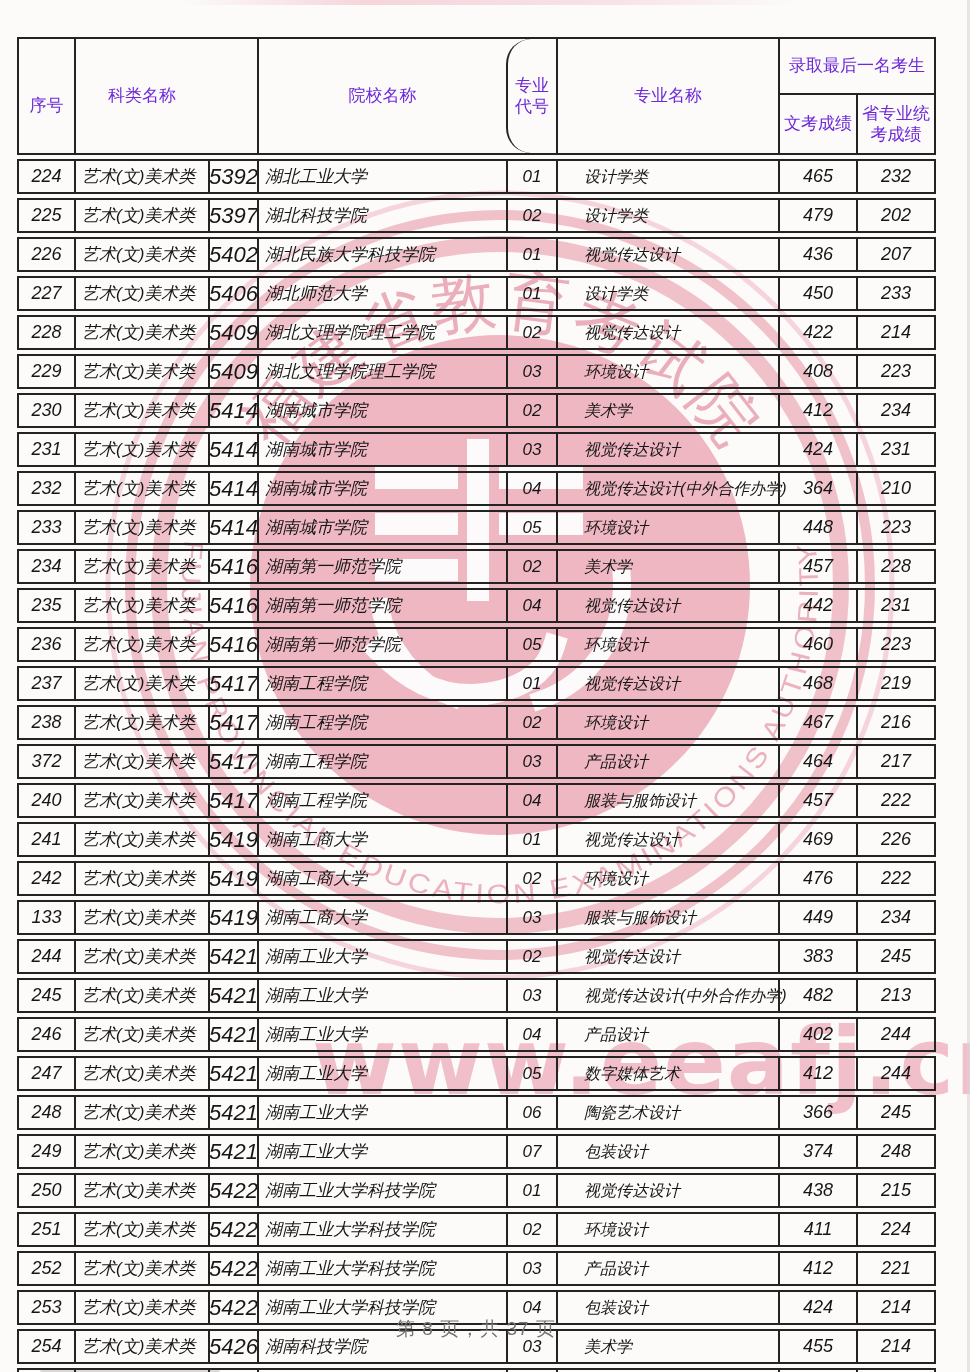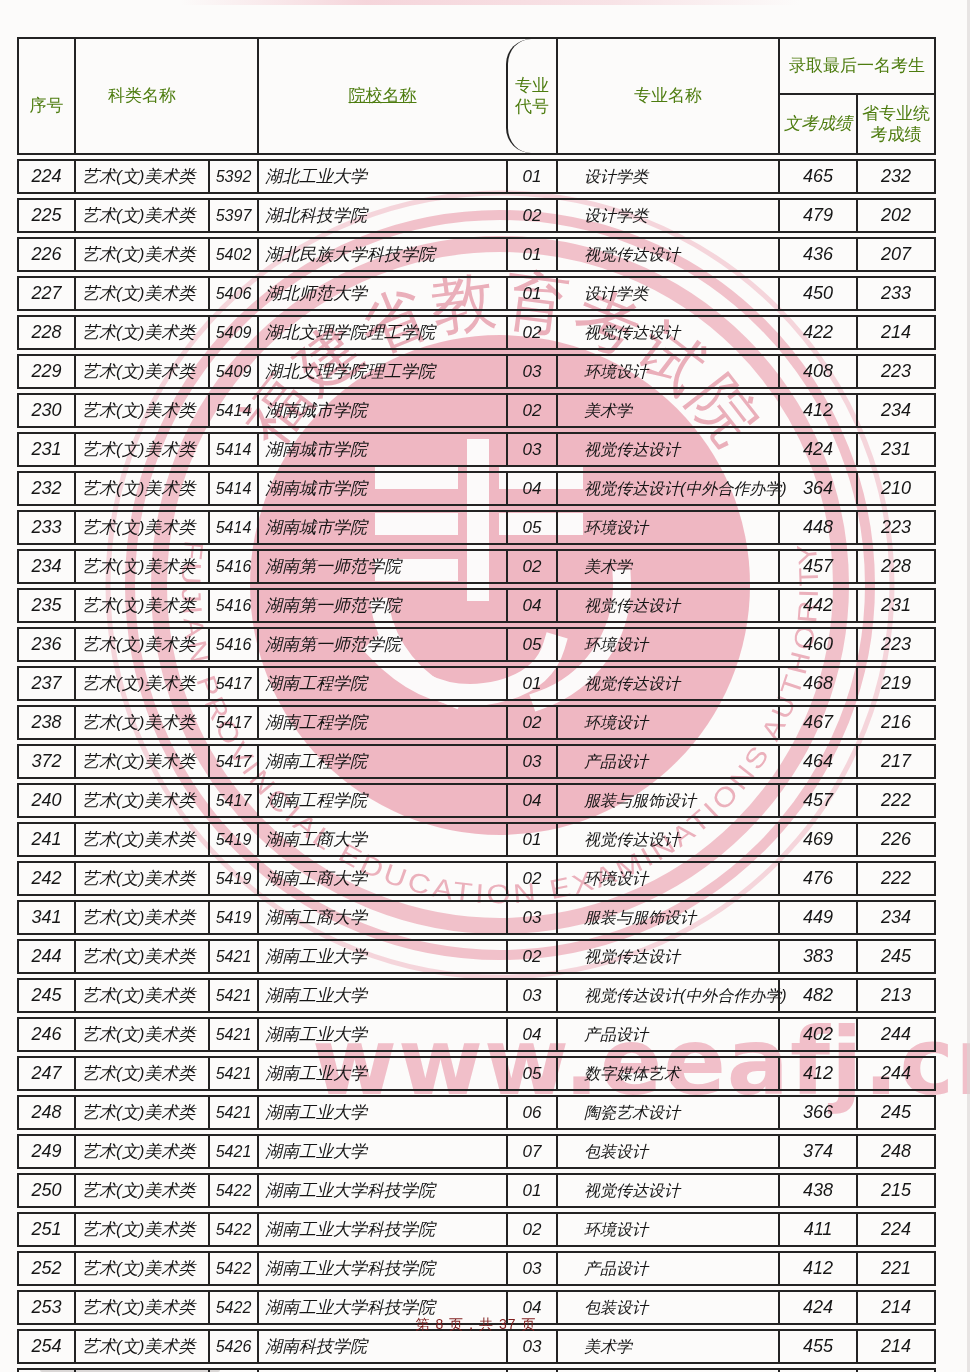--- a/index.html
+++ b/index.html
@@ -37,42 +37,42 @@
     box-sizing:border-box;
     background:transparent;
   }
   .thead{grid-template-rows:54px 60px;}
   .th,.td{
     display:flex;align-items:center;justify-content:center;
     box-sizing:border-box;
     font-size:17px;line-height:1.25;text-align:center;
     padding:0 3px;
   }
-  .th{font-size:17px;color:#4d7c0f;}
+  .th{font-size:17px;color:#6d28d9;}
   .bl{border-left:2px solid #232323;}
   .bt{border-top:2px solid #232323;}
   .rs{grid-row:1/3;}
-  .g1{grid-column:1;margin-top:20px;} .g2{grid-column:2;} .g3{grid-column:3;} .g4{grid-column:4;text-decoration:underline;}
+  .g1{grid-column:1;margin-top:20px;} .g2{grid-column:2;} .g3{grid-column:3;} .g4{grid-column:4;}
   .g5{grid-column:5;border-radius:25px;} .g6{grid-column:6;}
   .grp{grid-column:7/9;grid-row:1;}
-  .s1{grid-column:7;grid-row:2;font-style:italic;}
+  .s1{grid-column:7;grid-row:2;}
   .s2{grid-column:8;grid-row:2;}
 
   .tbody{margin:0;}
   .trow{height:35px;margin-top:4px;font-style:italic;}
   .td{color:#161616;}
   .a-l{justify-content:flex-start;text-align:left;padding-left:6px;}
   .c6{font-size:16px;white-space:nowrap;padding-left:26px;}
   .score,.c1{font-size:18px;font-family:"Liberation Sans",sans-serif;}
-  .c3{font-size:16px;}
+  .c3{font-size:22px;}
 
   
   .footer{
     position:absolute;left:0;top:1316px;width:952px;z-index:1;
-    text-align:center;font-size:14px;color:#7f1d1d;letter-spacing:1px;
+    text-align:center;font-size:19px;color:#737373;letter-spacing:1px;
   }
 </style>
 </head>
 <body>
 
 <div class="page">
 
   <div class="wm">
     <div class="top-smear"></div>
     <svg width="970" height="1372" viewBox="0 0 970 1372">
@@ -323,21 +323,21 @@
       <div class="td a-l bl">艺术(文)美术类</div>
       <div class="td c3 bl">5419</div>
       <div class="td a-l bl">湖南工商大学</div>
       <div class="td bl">02</div>
       <div class="td a-l c6 bl">环境设计</div>
       <div class="td score bl">476</div>
       <div class="td score bl">222</div>
     </div>
 
     <div class="trow">
-      <div class="td c1">341</div>
+      <div class="td c1">133</div>
       <div class="td a-l bl">艺术(文)美术类</div>
       <div class="td c3 bl">5419</div>
       <div class="td a-l bl">湖南工商大学</div>
       <div class="td bl">03</div>
       <div class="td a-l c6 bl">服装与服饰设计</div>
       <div class="td score bl">449</div>
       <div class="td score bl">234</div>
     </div>
 
     <div class="trow">

